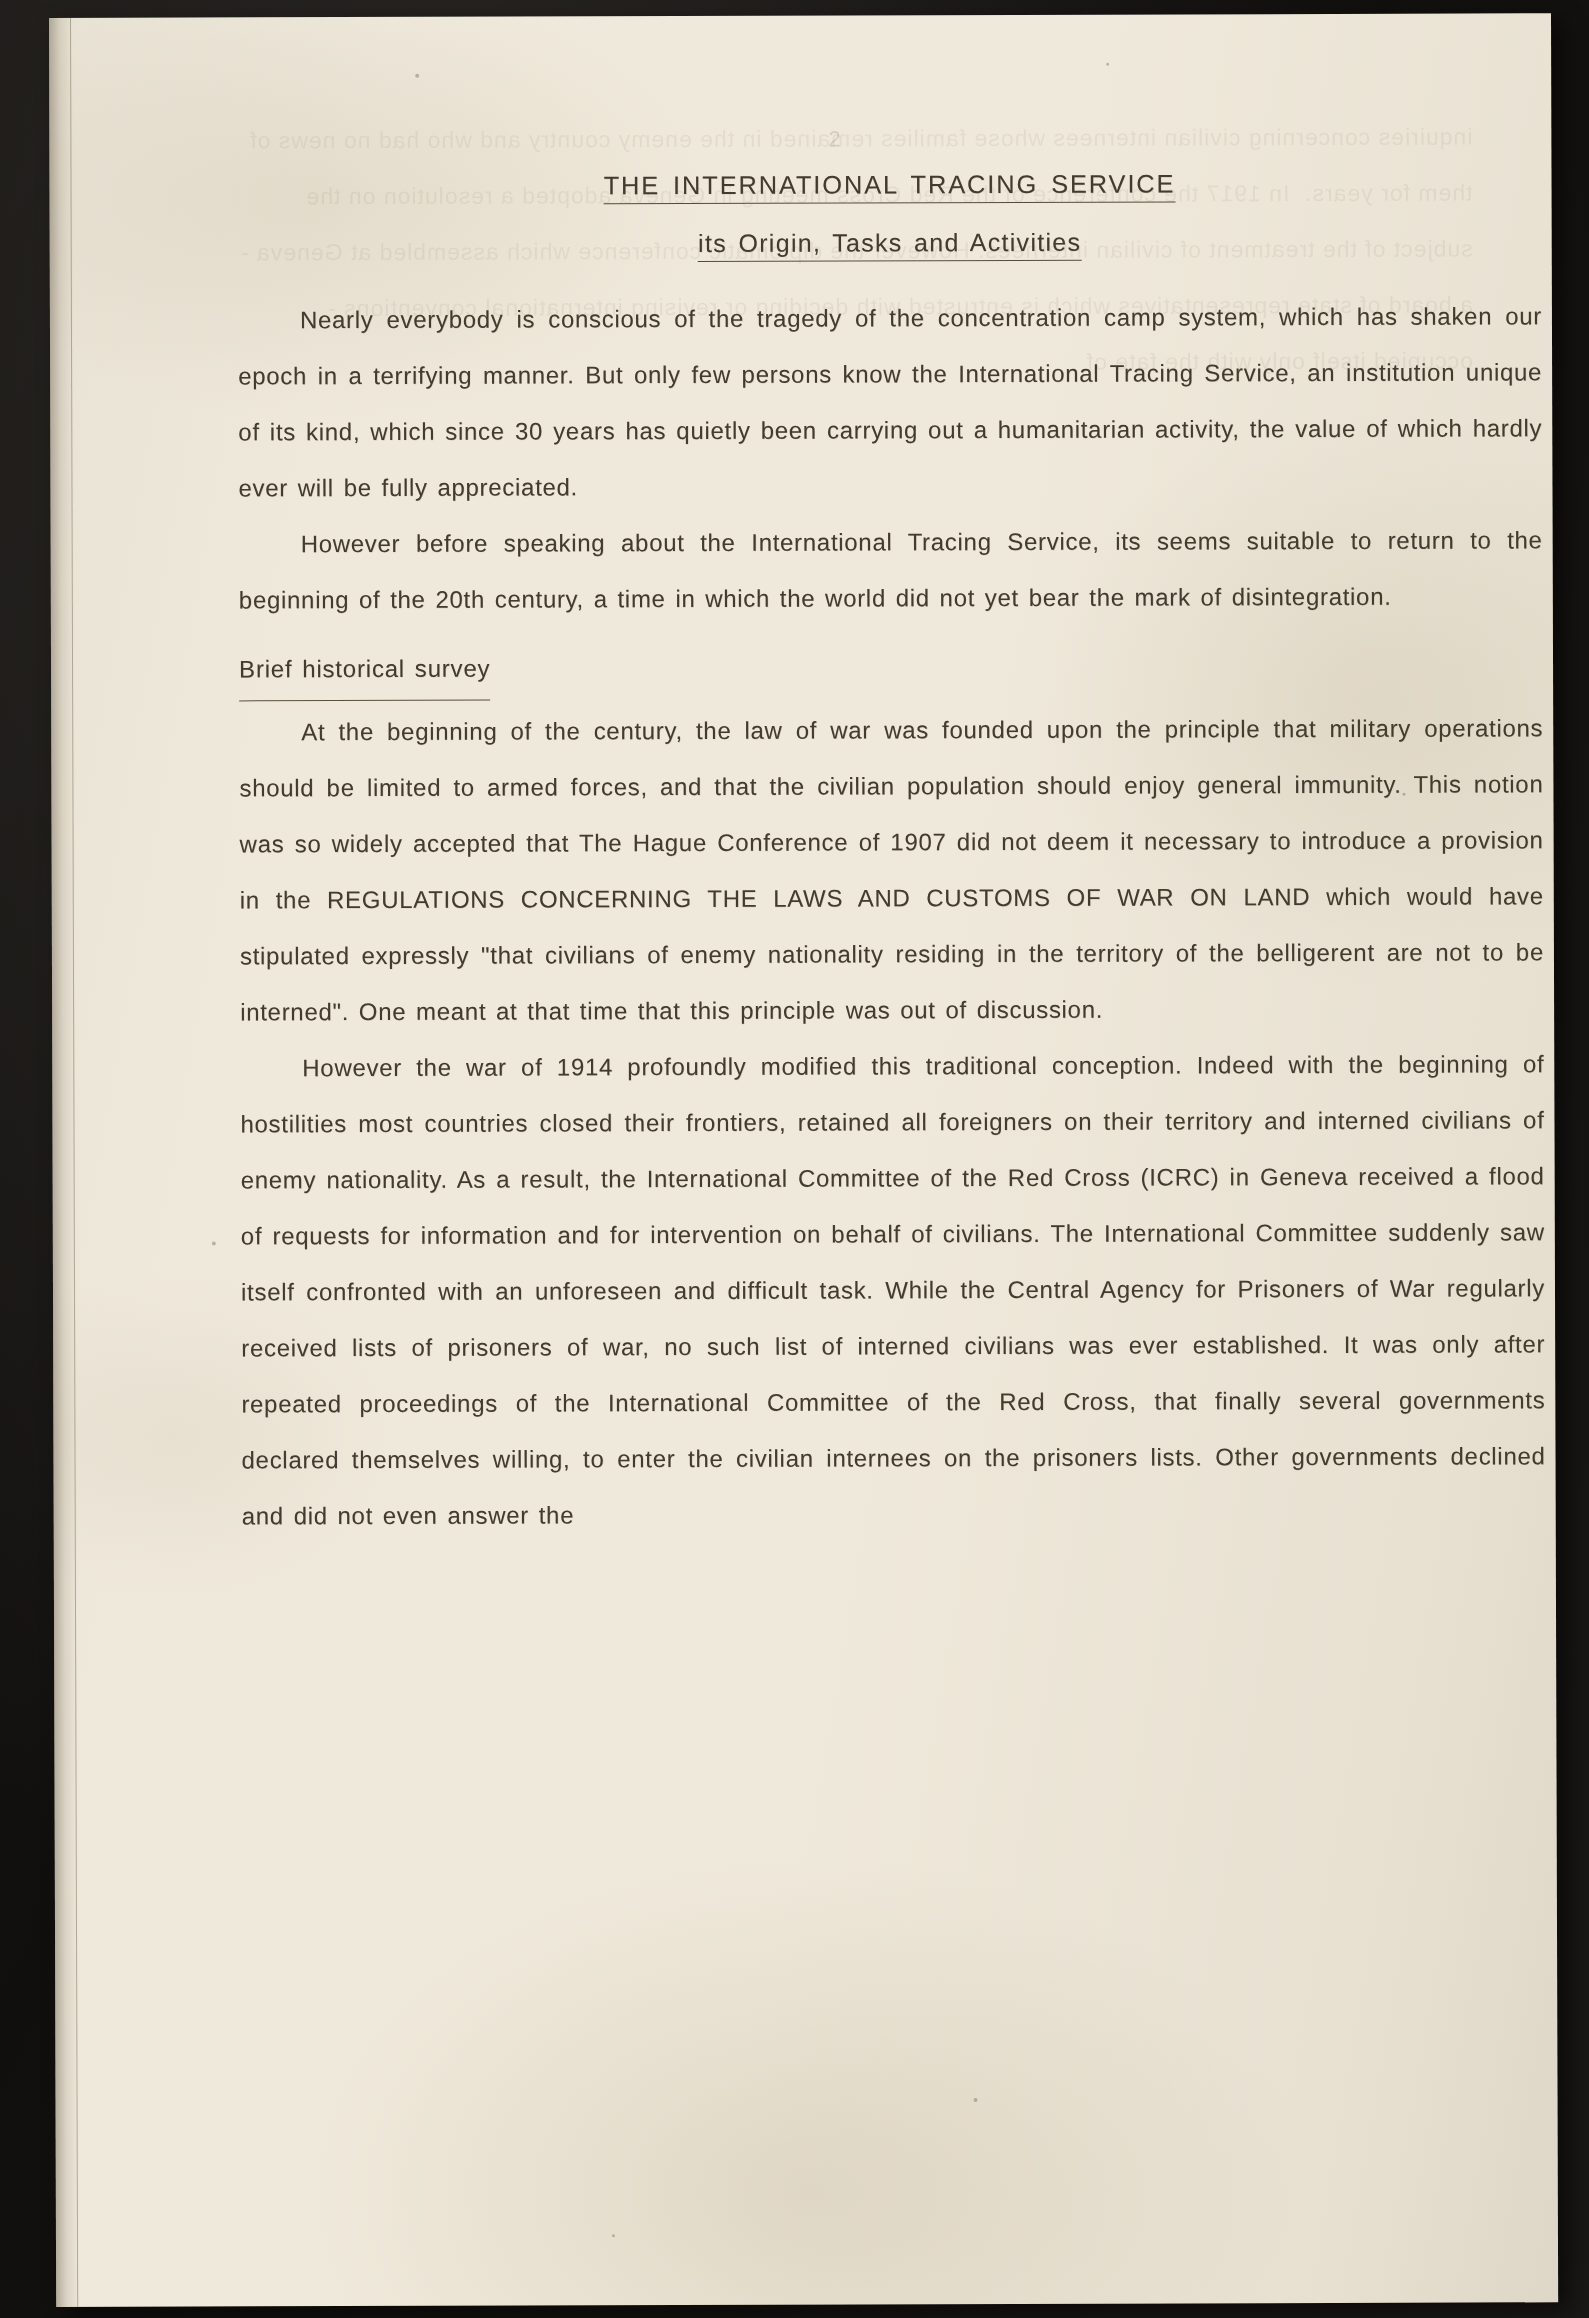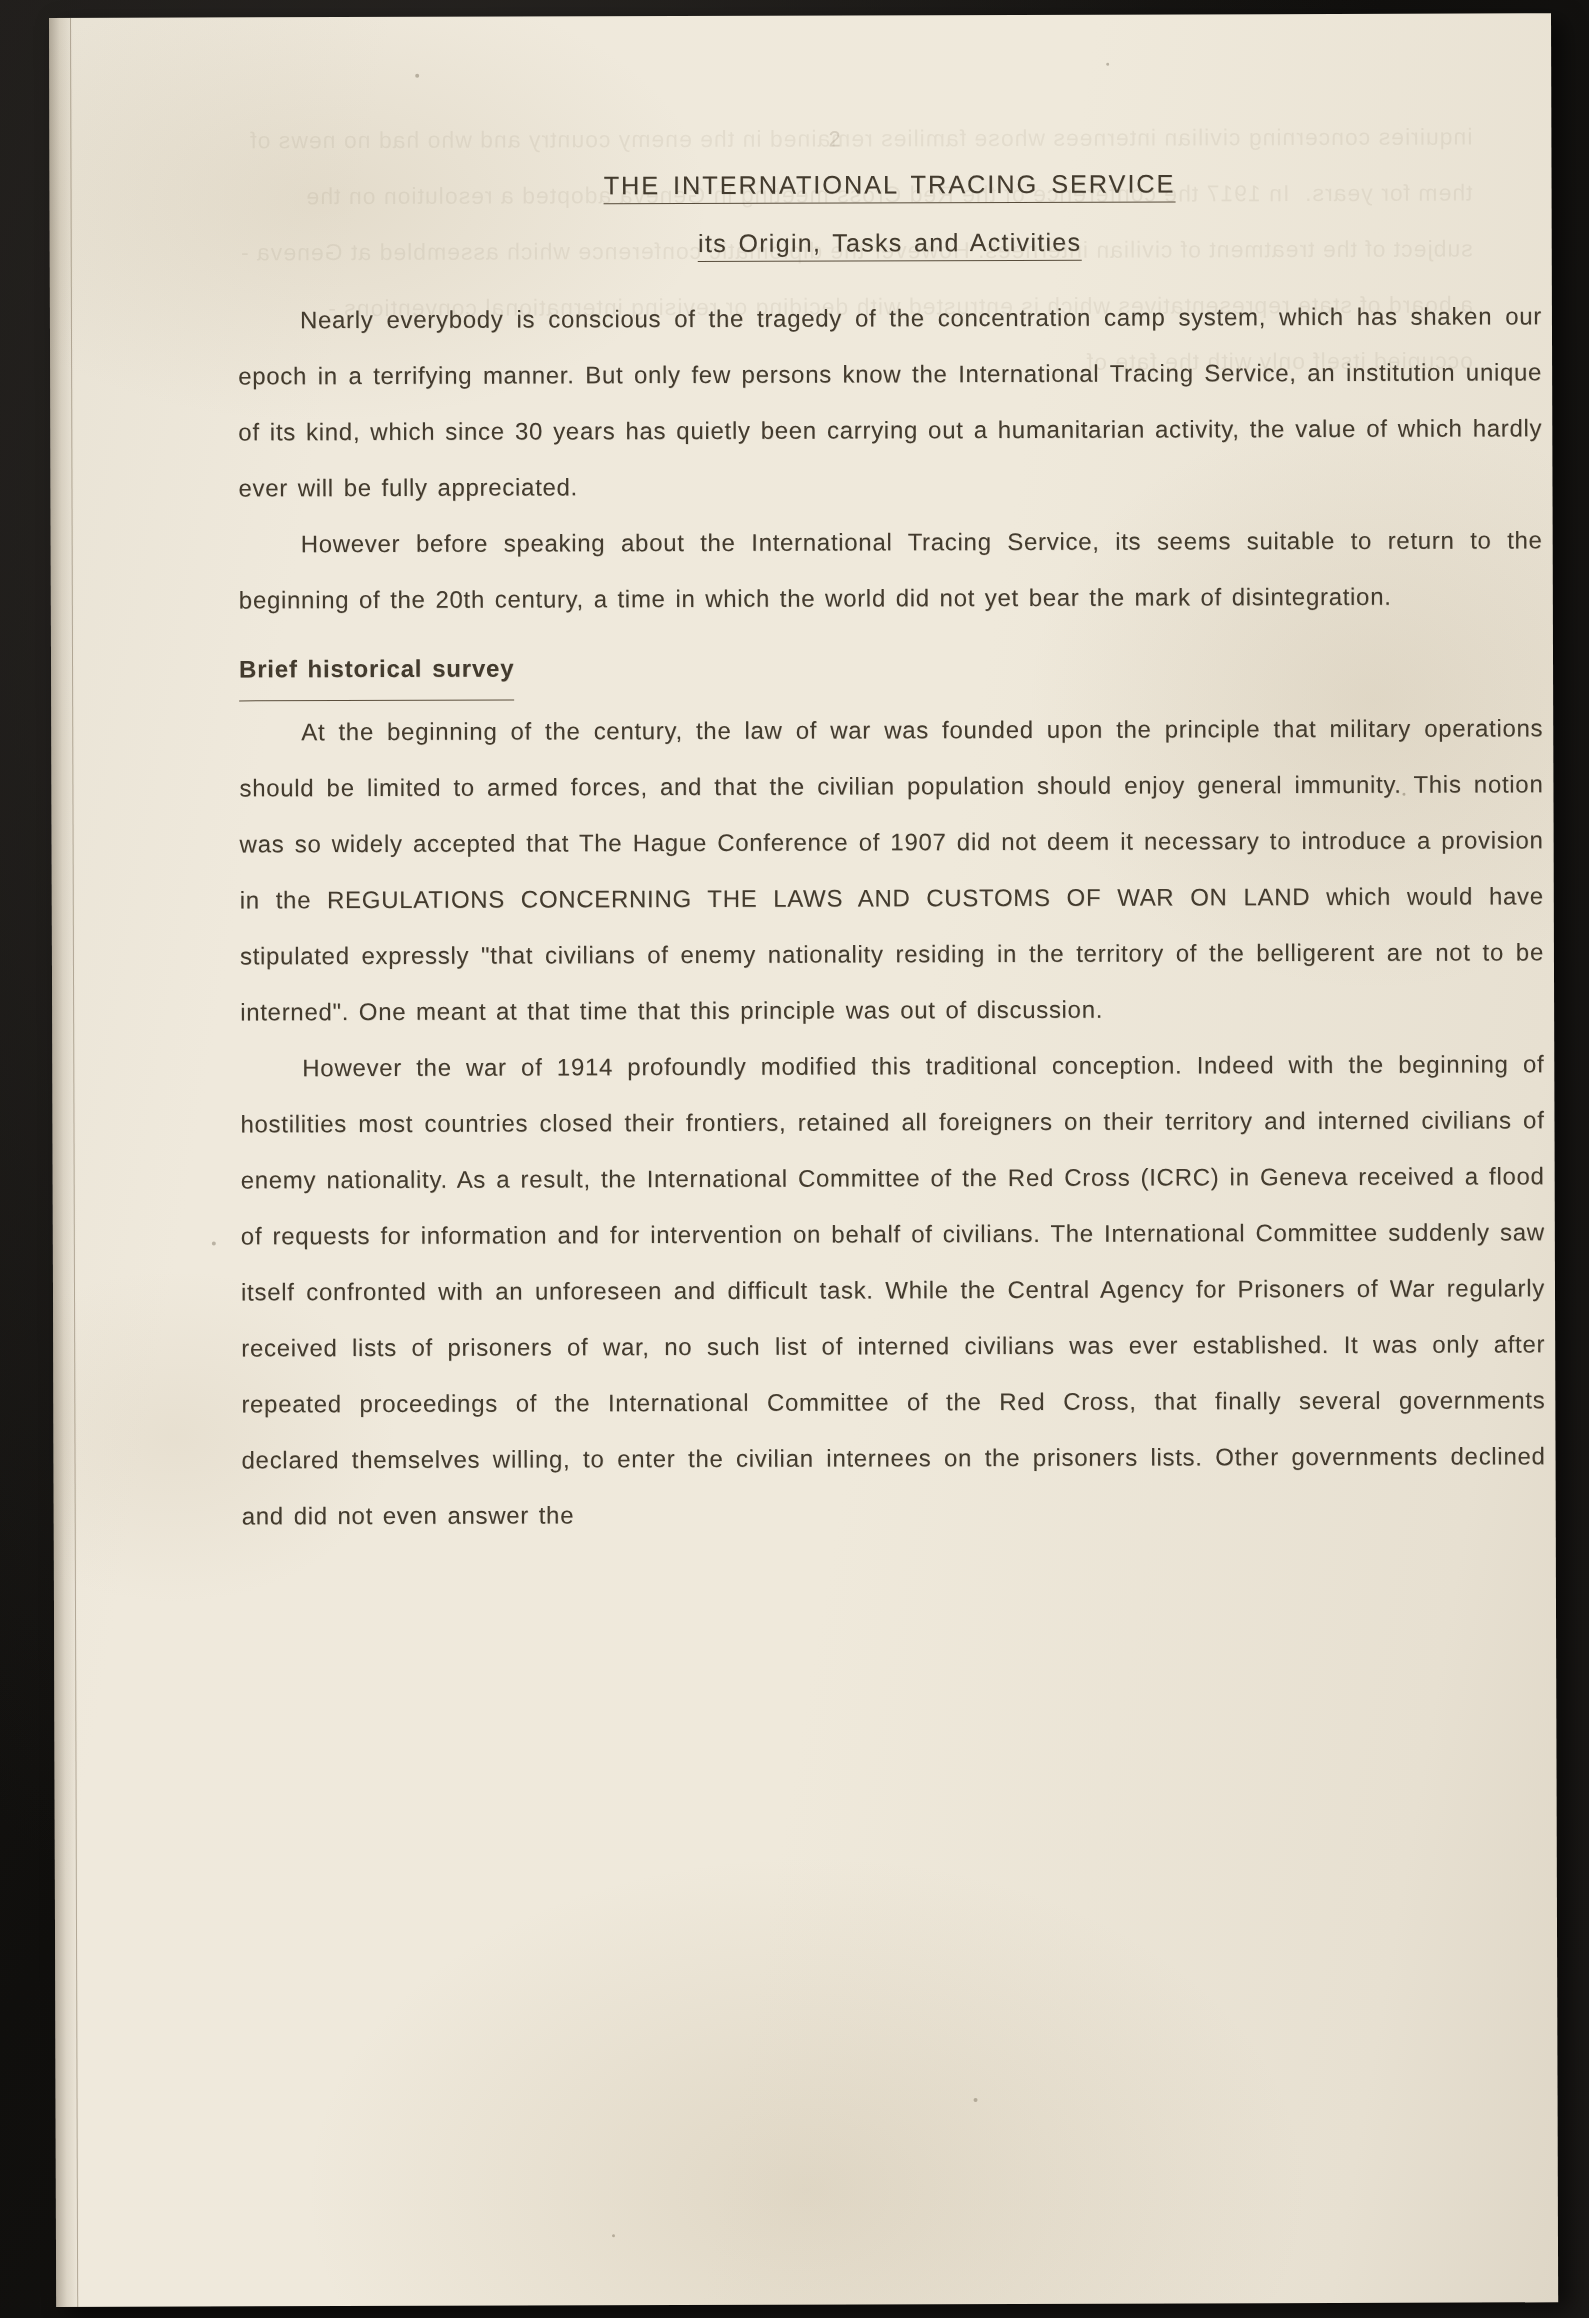--- a/index.html
+++ b/index.html
@@ -124,21 +124,21 @@
 
   p.para {
     margin: 0;
     text-indent: 62px;
     text-align: justify;
   }
 
   h2.section-head {
     margin: 12.7px 0 3.2px 0;
     font-size: 24px;
-    font-weight: bold;
+    font-weight: normal;
     letter-spacing: 0.8px;
     display: inline-block;
     border-bottom: 1.6px solid #5a4e3c;
     padding-bottom: 3.2px;
   }
   .section-head-wrap { text-align: left; }
 
   
   #page-number-ghost {
     position: absolute;

